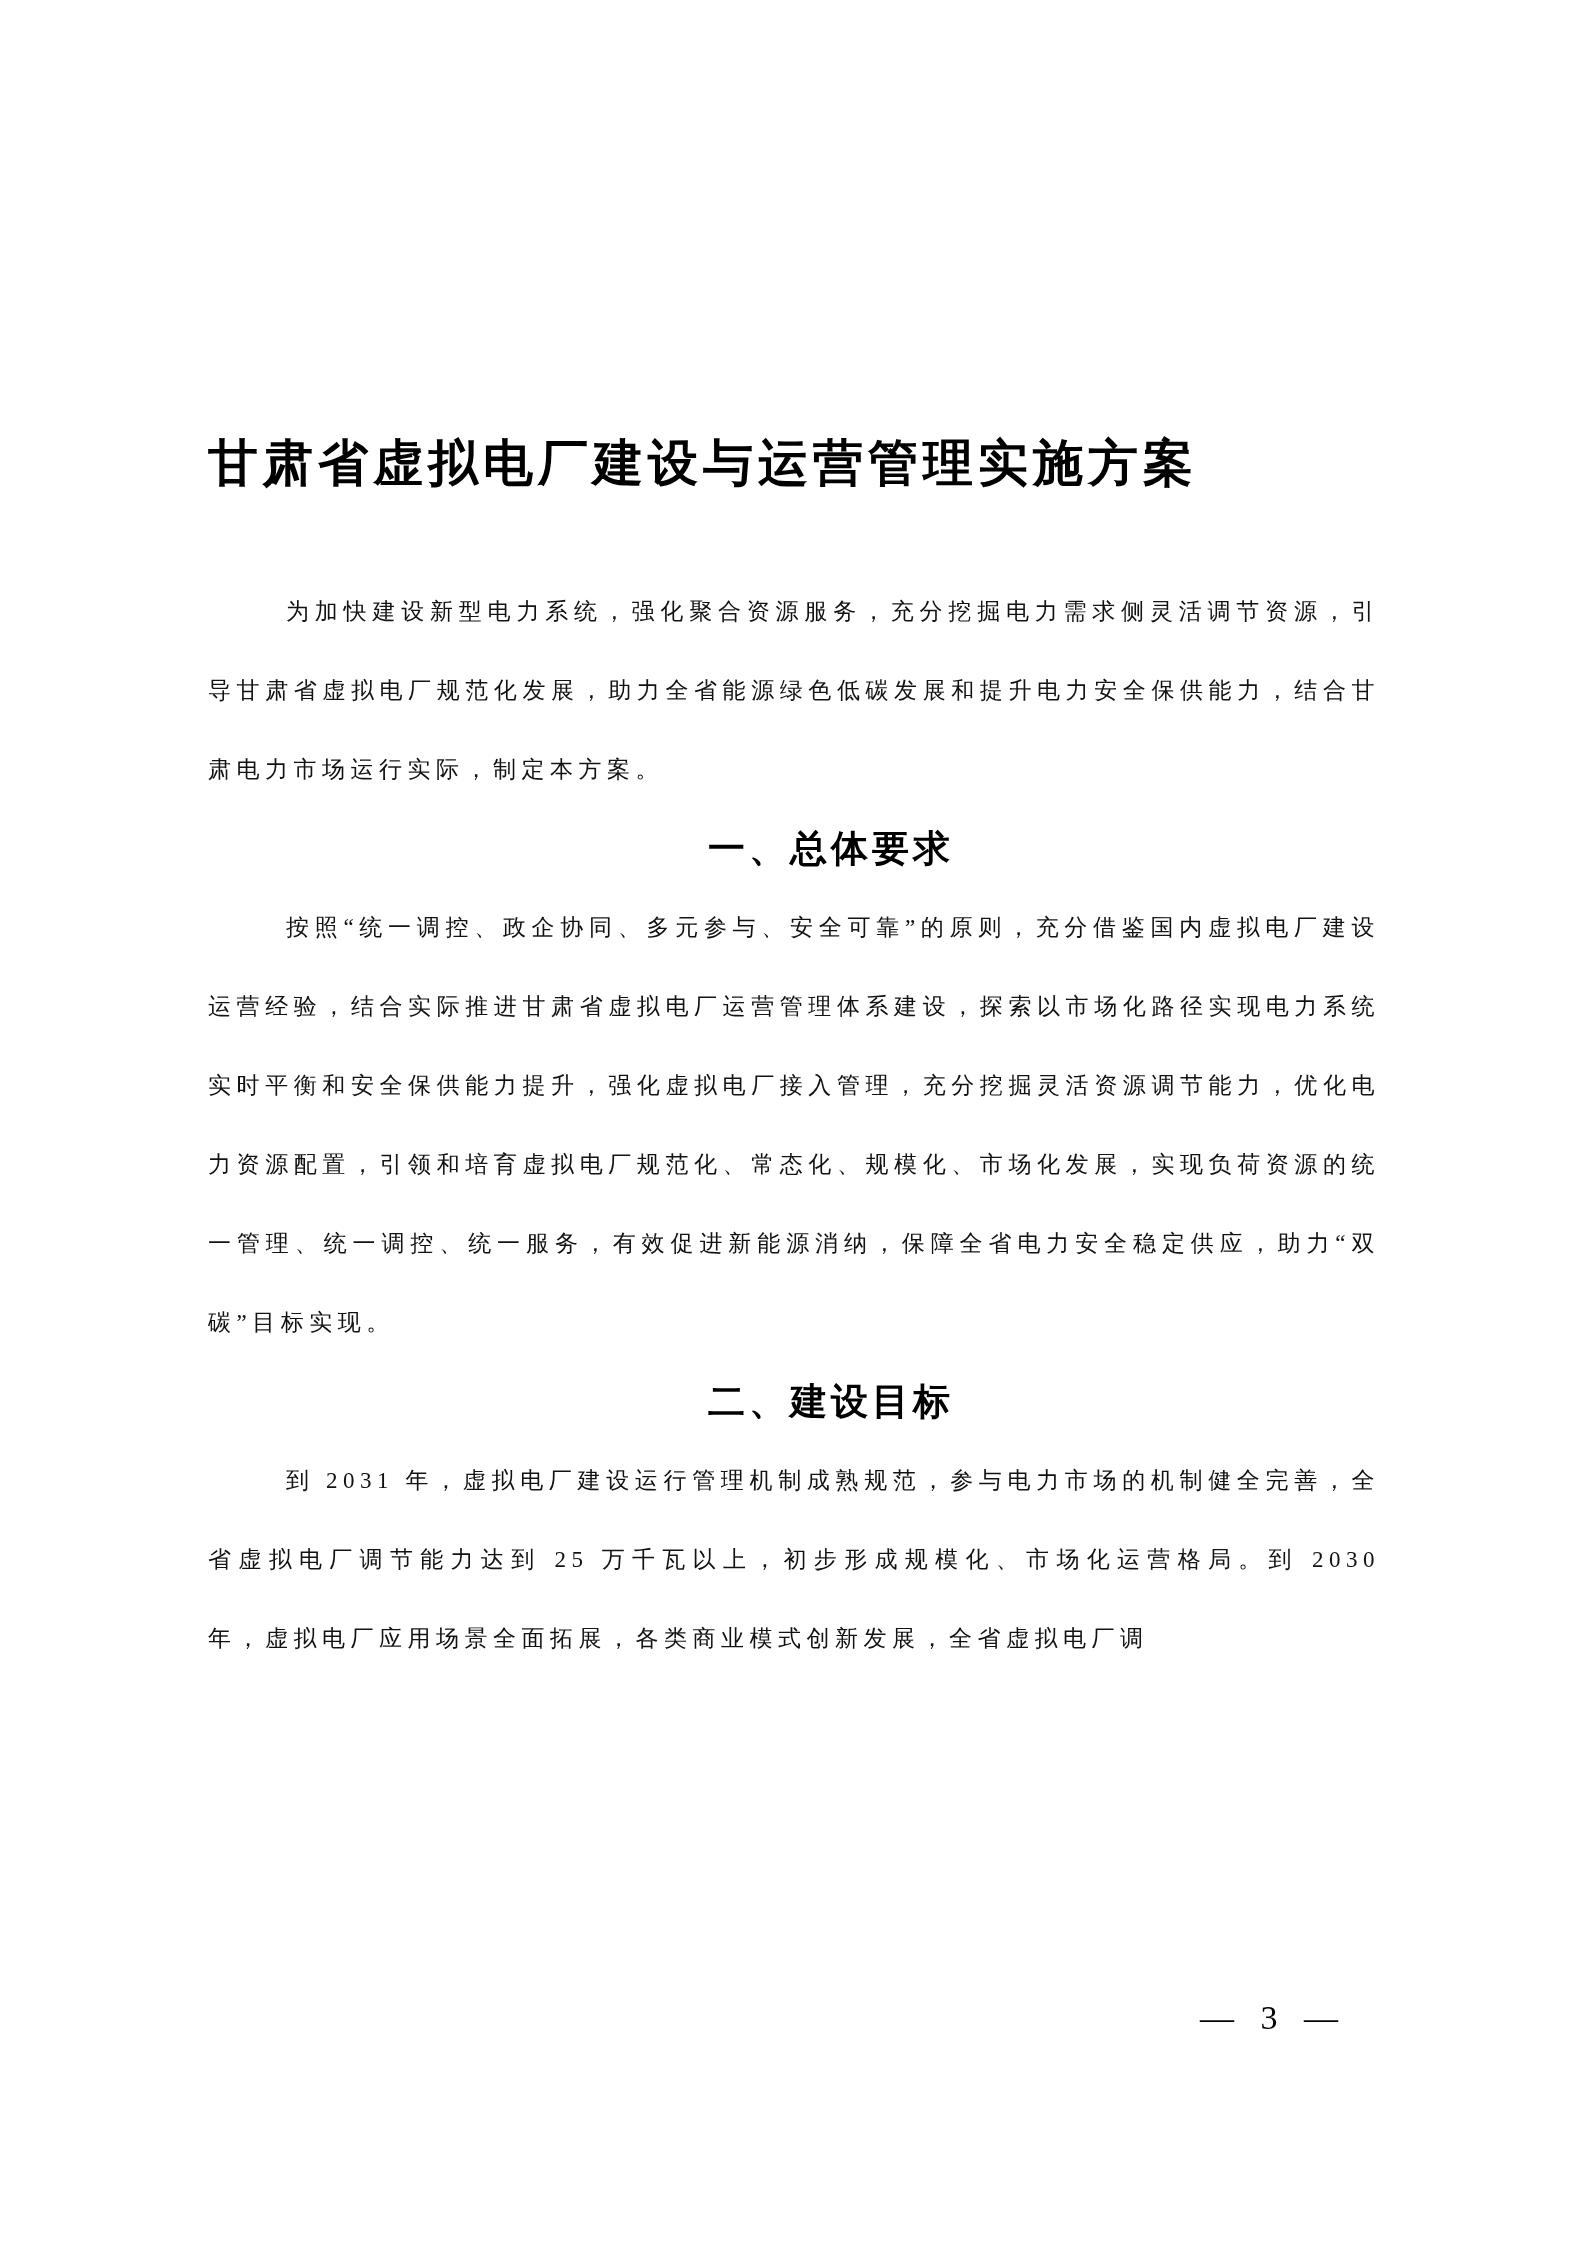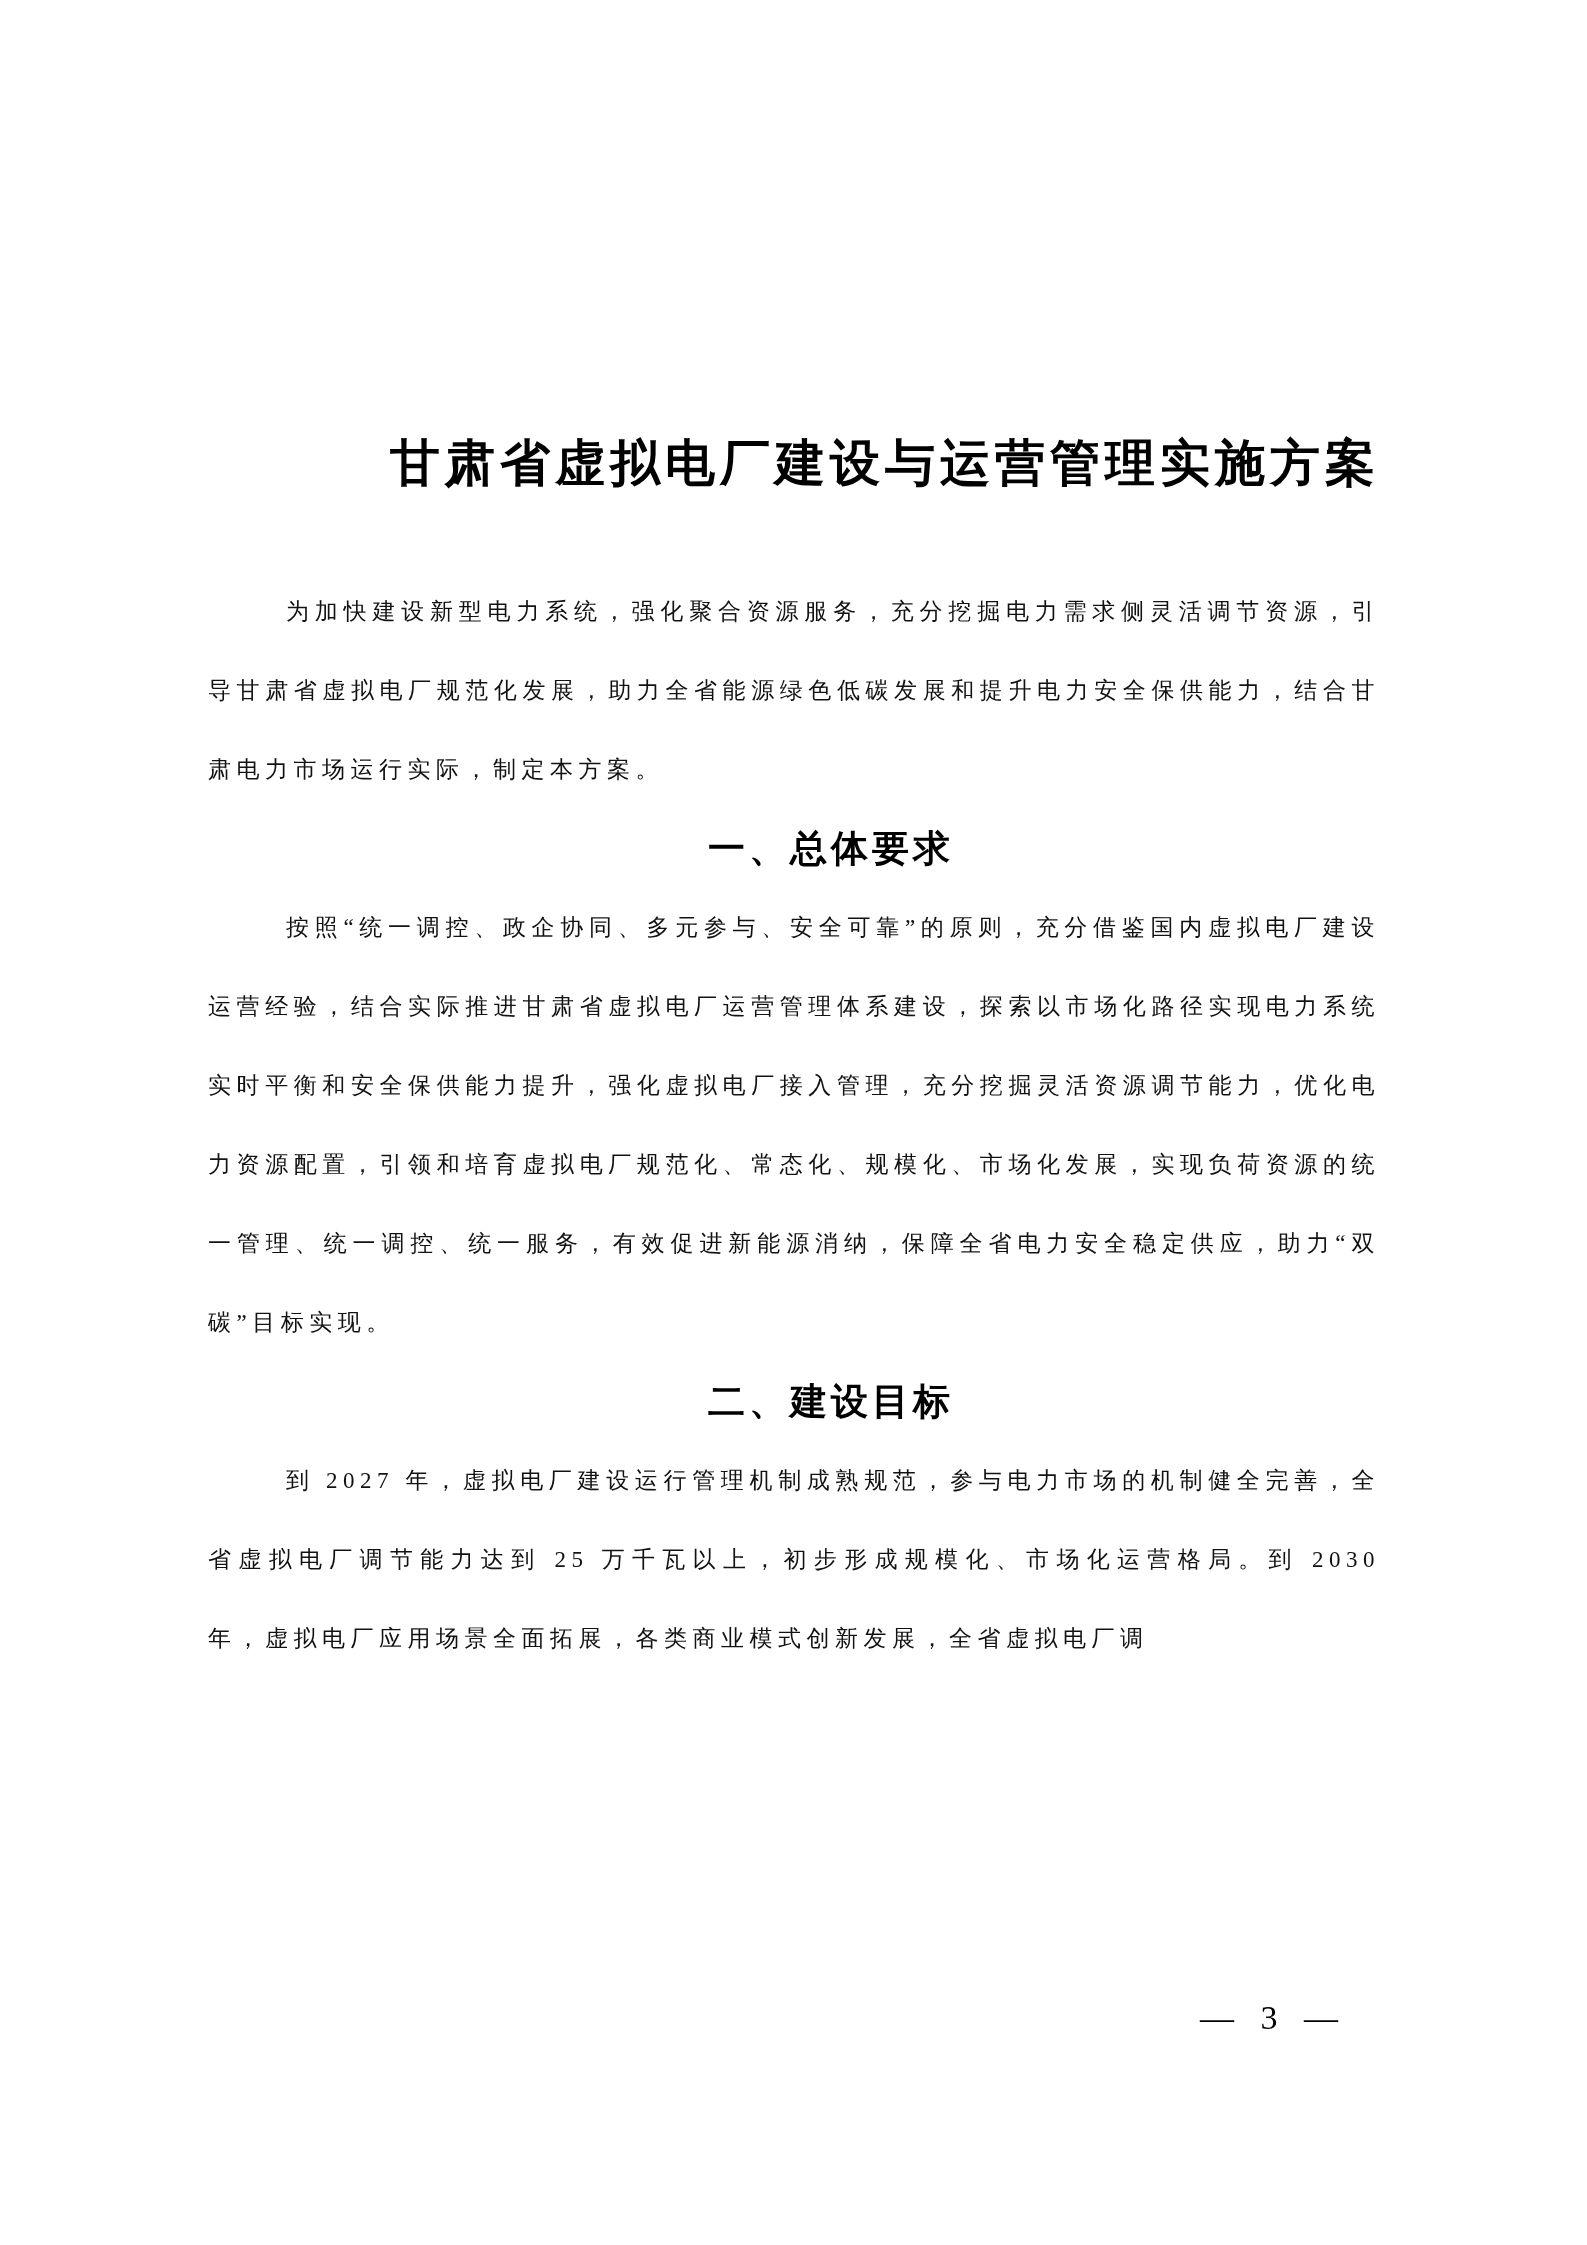--- a/index.html
+++ b/index.html
@@ -11,21 +11,21 @@
     overflow: hidden;
     font-family: "Liberation Serif", serif;
   }
   .doc-page {
     position: absolute;
     inset: 0;
     background: #ffffff;
   }
   .doc-title {
     margin: 433px 207px 0 208px;
-    text-align: right;
+    text-align: left;
     font-family: "Liberation Serif", "DejaVu Serif", serif;
     font-weight: bold;
     font-size: 50px;
     line-height: 60px;
     letter-spacing: 5px;
     color: #000000;
   }
   .doc-body {
     margin: 79px 207px 0 208px;
   }
@@ -66,17 +66,17 @@
 <body>
 
 <div class="doc-page">
   <h1 class="doc-title">甘肃省虚拟电厂建设与运营管理实施方案</h1>
 
   <div class="doc-body">
       <p class="doc-paragraph">为加快建设新型电力系统，强化聚合资源服务，充分挖掘电力需求侧灵活调节资源，引导甘肃省虚拟电厂规范化发展，助力全省能源绿色低碳发展和提升电力安全保供能力，结合甘肃电力市场运行实际，制定本方案。</p>
       <h2 class="doc-heading">一、总体要求</h2>
       <p class="doc-paragraph">按照“统一调控、政企协同、多元参与、安全可靠”的原则，充分借鉴国内虚拟电厂建设运营经验，结合实际推进甘肃省虚拟电厂运营管理体系建设，探索以市场化路径实现电力系统实时平衡和安全保供能力提升，强化虚拟电厂接入管理，充分挖掘灵活资源调节能力，优化电力资源配置，引领和培育虚拟电厂规范化、常态化、规模化、市场化发展，实现负荷资源的统一管理、统一调控、统一服务，有效促进新能源消纳，保障全省电力安全稳定供应，助力“双碳”目标实现。</p>
       <h2 class="doc-heading">二、建设目标</h2>
-      <p class="doc-paragraph">到 2027 年，虚拟电厂建设运行管理机制成熟规范，参与电力市场的机制健全完善，全省虚拟电厂调节能力达到 25 万千瓦以上，初步形成规模化、市场化运营格局。到 2030 年，虚拟电厂应用场景全面拓展，各类商业模式创新发展，全省虚拟电厂调</p>
+      <p class="doc-paragraph">到 2031 年，虚拟电厂建设运行管理机制成熟规范，参与电力市场的机制健全完善，全省虚拟电厂调节能力达到 25 万千瓦以上，初步形成规模化、市场化运营格局。到 2030 年，虚拟电厂应用场景全面拓展，各类商业模式创新发展，全省虚拟电厂调</p>
     </div>
 
   <div class="page-number">— 3 —</div>
 </div>
 
 </body></html>

